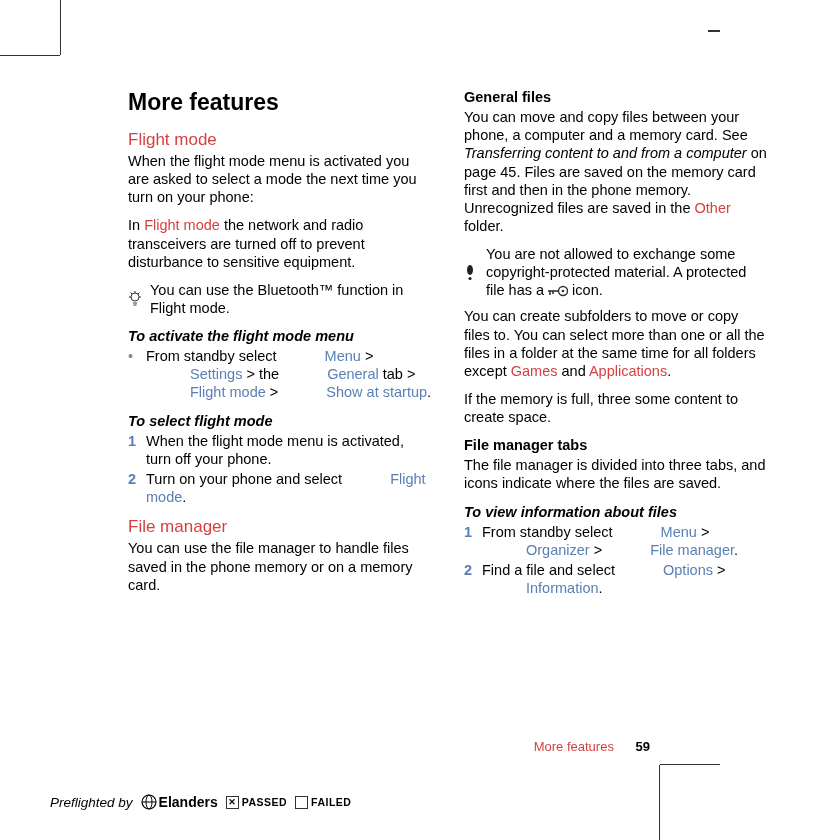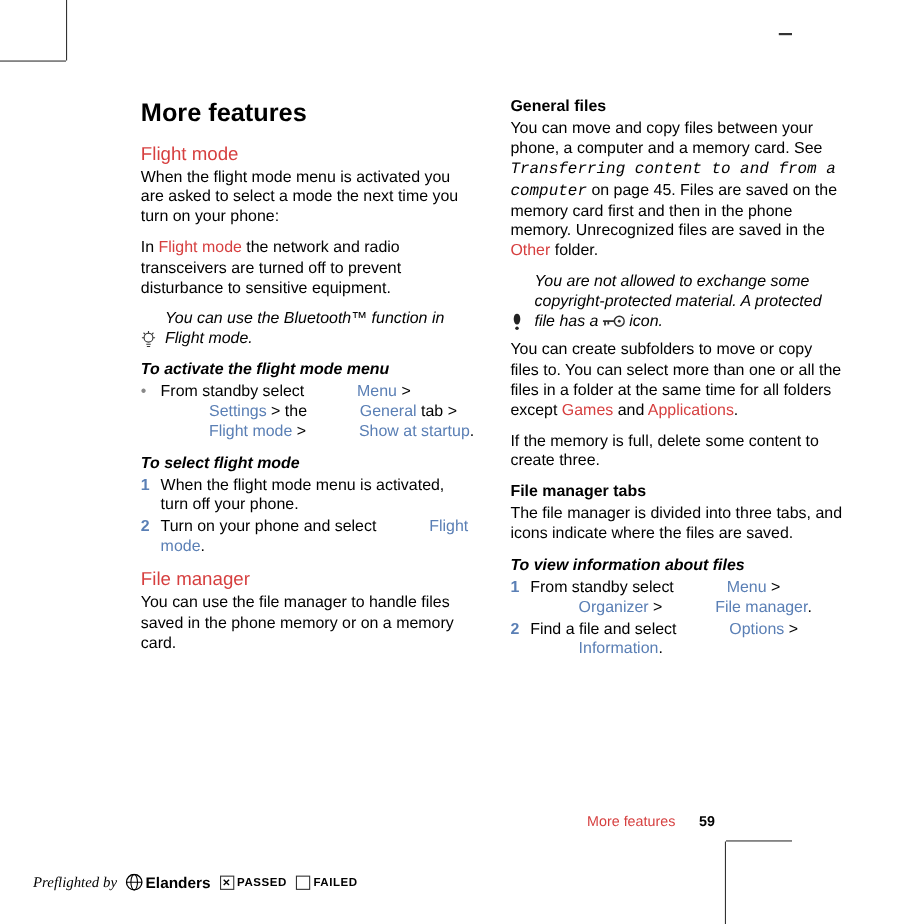--- a/index.html
+++ b/index.html
@@ -44,31 +44,30 @@
   }
   h2 {
     color: #d63f3f;
     font-size: 17px;
     font-weight: normal;
     margin: 6px 0 2px 0;
   }
   .para { margin: 0 0 10px 0; }
   .link { color: #d63f3f; }
   .navlink { color: #5a7fb5; padding-left: 44px; }
-  .italic { font-style: italic; font-family: Liberation Mono, monospace; }
+  .italic { font-style: italic; }
   .subhead { font-weight: bold; font-style: italic; margin: 10px 0 2px 0; display:block; }
   .plainhead { font-weight: bold; margin: 10px 0 2px 0; display:block;}
   ul.bullets { margin: 2px 0 10px 0; padding-left: 16px; }
   ul.bullets li { color: #888; margin: 0 0 1px 0;}
   ul.bullets li span { color: #000; }
   .tip {
     display: flex;
-    align-items: flex-end;
+    align-items: center;
     gap: 8px;
-    font-style: italic;
     margin: 6px 0 8px 0;
   }
   .tip .icon { flex: 0 0 14px; padding-top: 1px;}
   .step {
     display: flex;
     gap: 6px;
     margin: 0 0 2px 0;
   }
   .stepwrap { margin: 2px 0 10px 0;}
   .num { color: #5a7fb5; font-weight: bold; width: 12px; flex-shrink:0;}
@@ -82,21 +81,21 @@
   .footer-right .pg { font-weight: bold; }
   .preflight {
     position: absolute;
     left: 30px;
     bottom: 30px;
     font-size: 13.5px;
     display: flex;
     align-items: center;
     gap: 8px;
   }
-  .preflight .by { font-style: italic; font-family: Liberation Serif, serif;}
+  .preflight .by { font-style: italic; font-family: Liberation Sans, sans-serif; margin-left: 20px;}
   .el-logo {
     display: inline-flex;
     align-items: center;
     gap: 2px;
     font-weight: bold;
     font-size: 14px;
   }
   .badge {
     display: inline-flex;
     align-items: center;
@@ -203,21 +202,21 @@
               </svg>
           </span>
           <span> icon.</span>
         </span>
       </div>
 
       <p class="para">
         <span>You can create subfolders to move or copy files to. You can select more than one or all the files in a folder at the same time for all folders except </span><span class="link">Games</span><span> and </span><span class="link">Applications</span><span>.</span>
       </p>
 
-      <p class="para">If the memory is full, delete some content to create three.</p>
+      <p class="para">If the memory is full, three some content to create space.</p>
 
       <span class="plainhead">File manager tabs</span>
       <p class="para">The file manager is divided into three tabs, and icons indicate where the files are saved.</p>
 
       <span class="subhead">To view information about files</span>
       <div class="stepwrap">
         <div class="step">
           <span class="num">1</span>
           <span>
             <span>From standby select </span><span class="navlink">Menu</span><span> &gt; </span><span class="navlink">Organizer</span><span> &gt; </span><span class="navlink">File manager</span><span>.</span>

